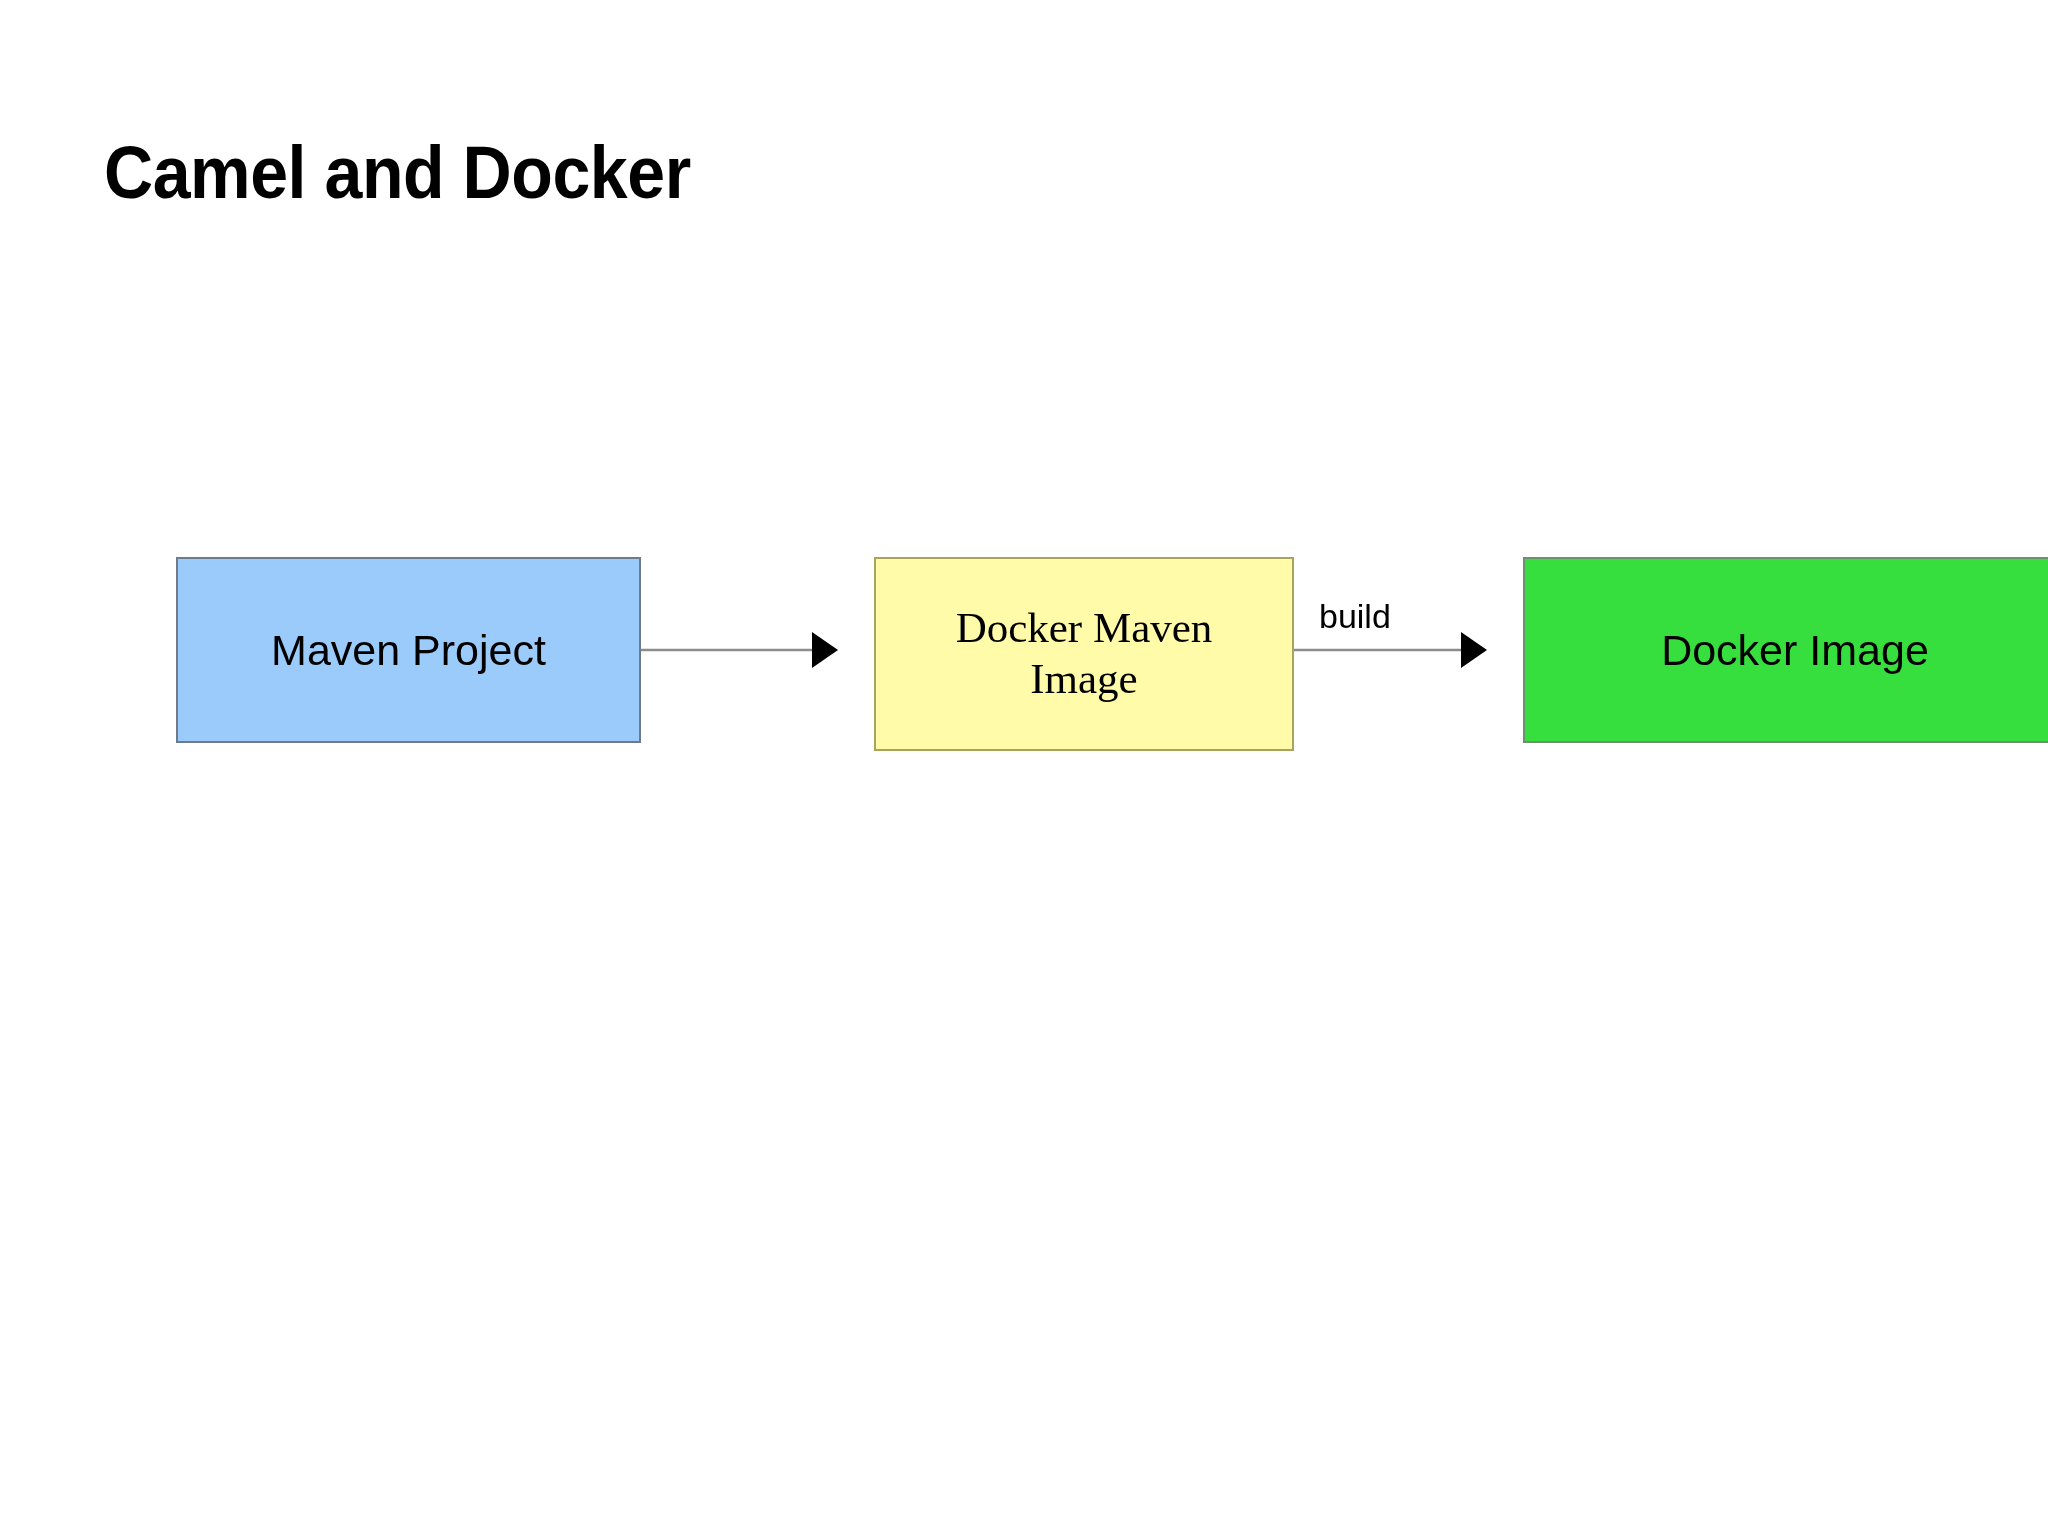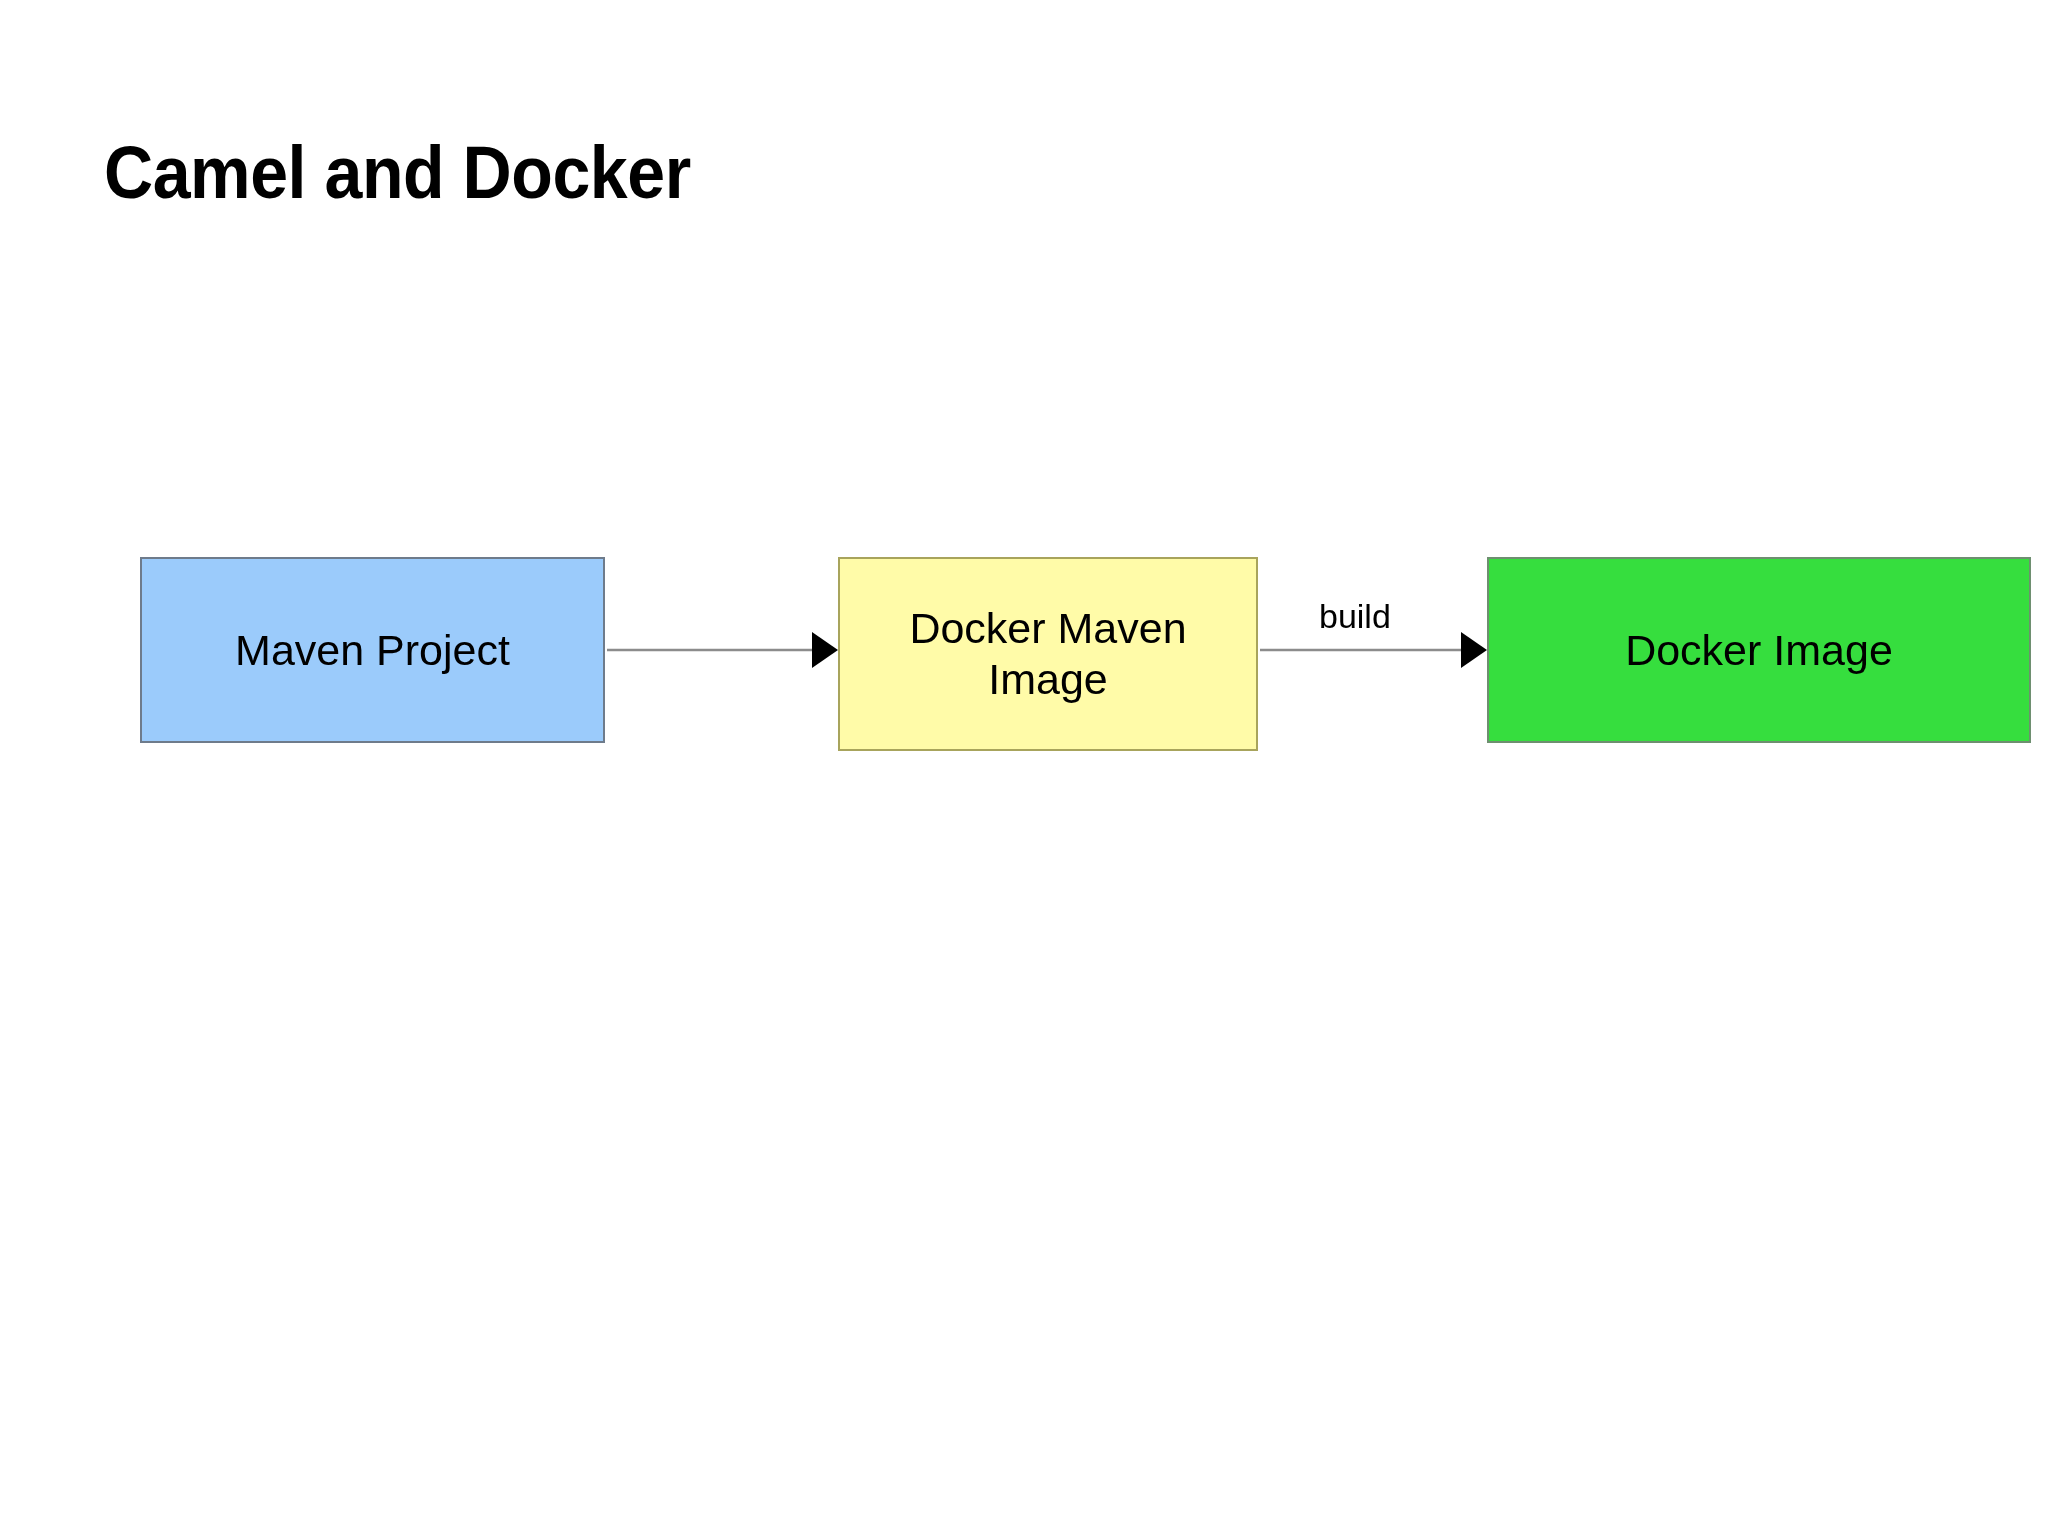--- a/index.html
+++ b/index.html
@@ -52,20 +52,21 @@
     box-sizing: border-box;
     display: flex;
     align-items: center;
     justify-content: center;
     text-align: center;
     color: #000000;
     font-family: "Liberation Sans", sans-serif;
     font-size: 43px;
     line-height: 1.18;
     font-weight: normal;
+    margin-left: 36px;
   }
 
   .node-label {
     display: block;
     padding: 0 10px;
   }
 
   #node-maven-project {
     left: 140px;
     top: 557px;
@@ -75,20 +76,21 @@
     border: 2px solid #6E7B8B;
   }
 
   #node-docker-maven-plugin {
     left: 838px;
     top: 557px;
     width: 420px;
     height: 194px;
     background: #FFFBA8;
     border: 2px solid #A8A45C;
+    font-family: Liberation Serif, serif;
   }
 
   #node-docker-image {
     left: 1487px;
     top: 557px;
     width: 544px;
     height: 186px;
     background: #36DE3E;
     border: 2px solid #6E8F70;
   }

